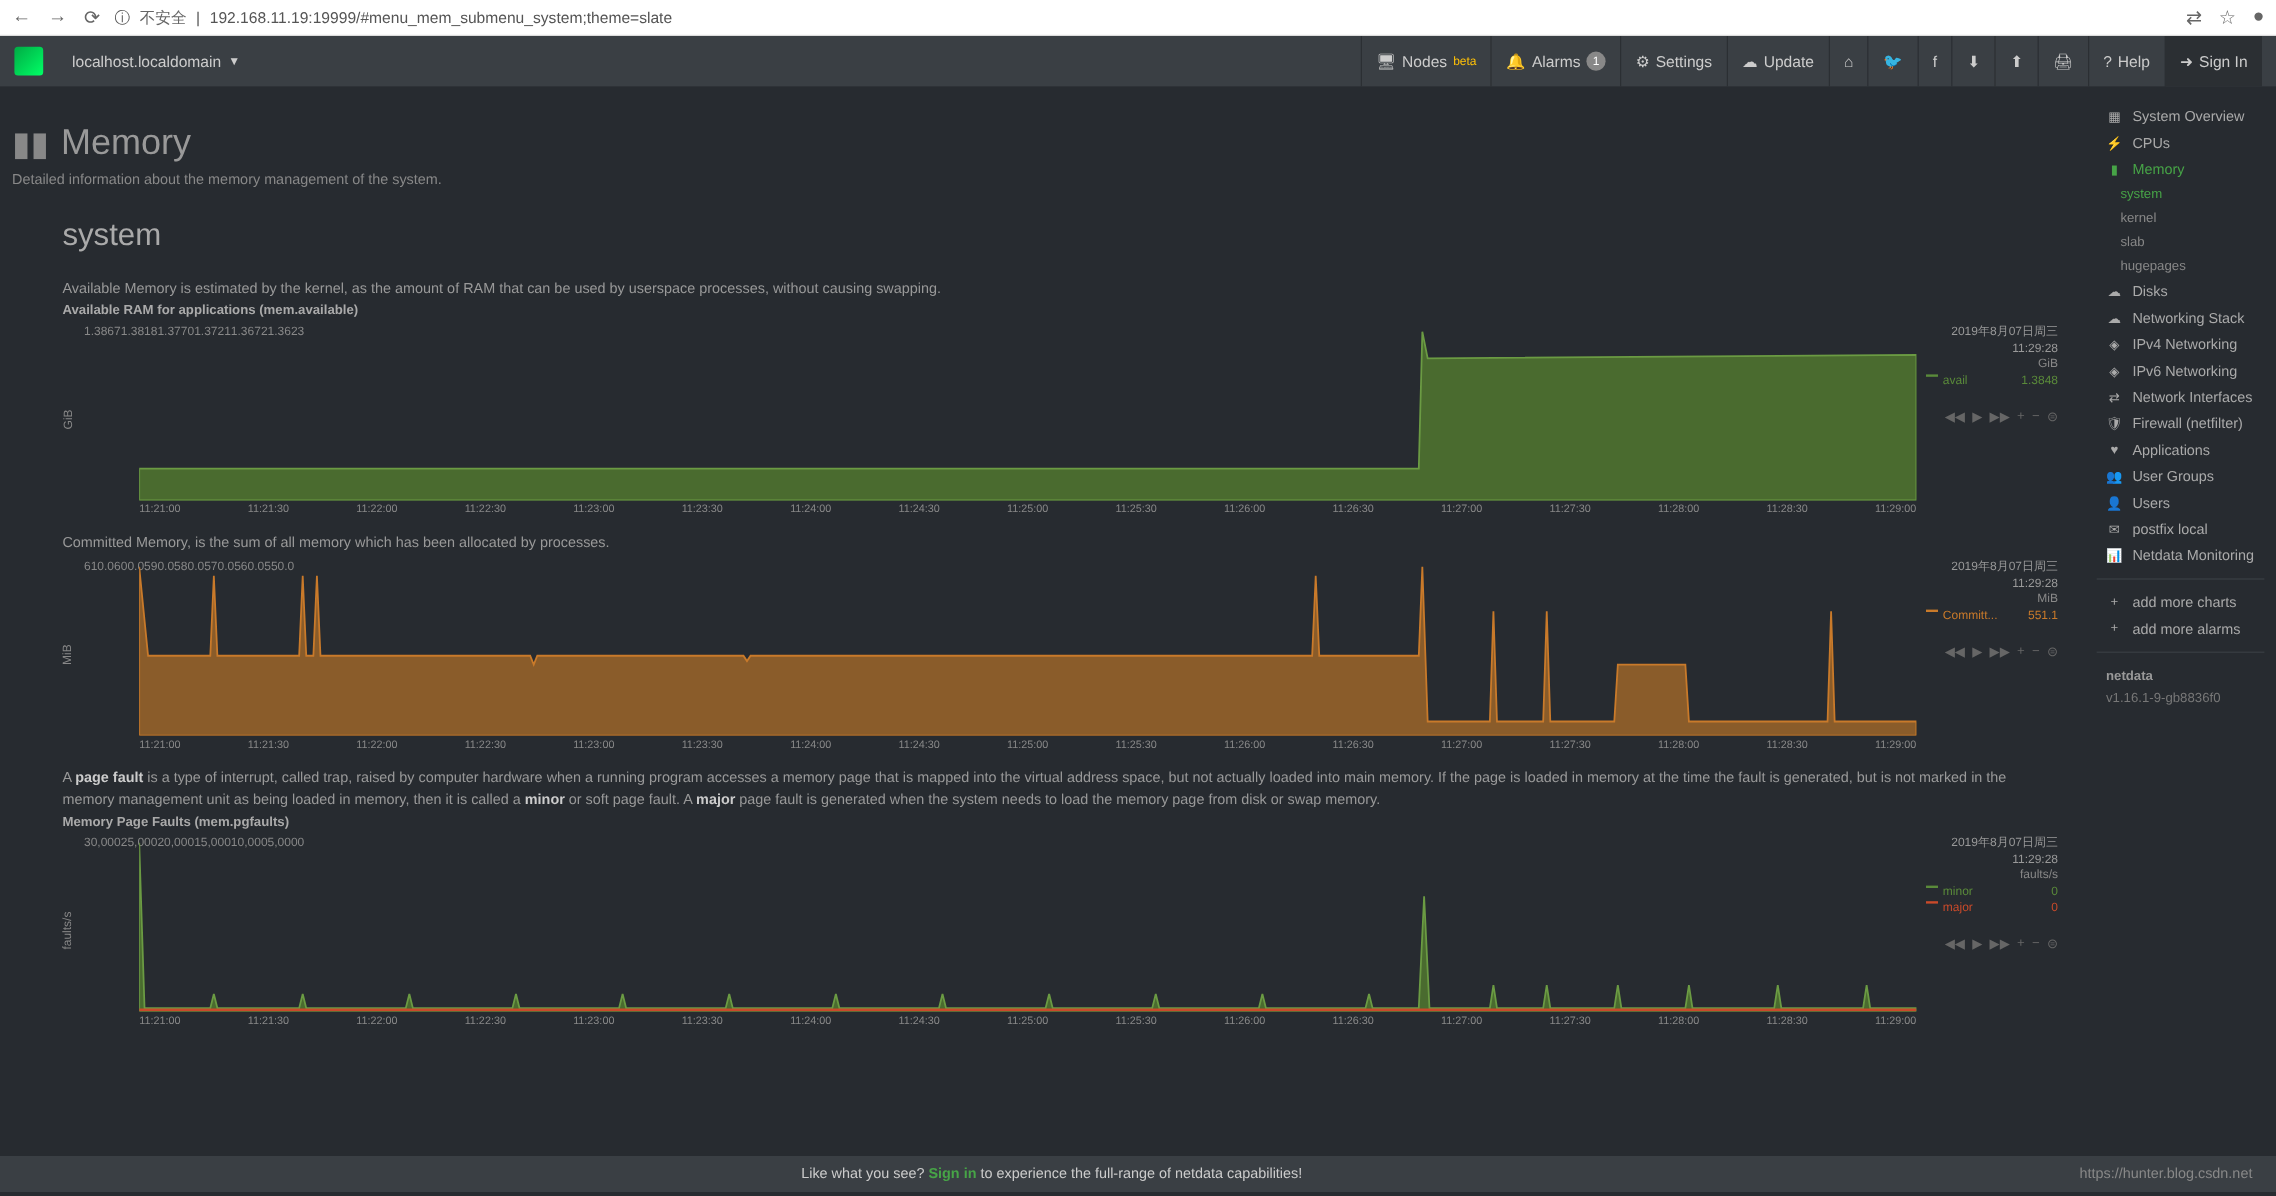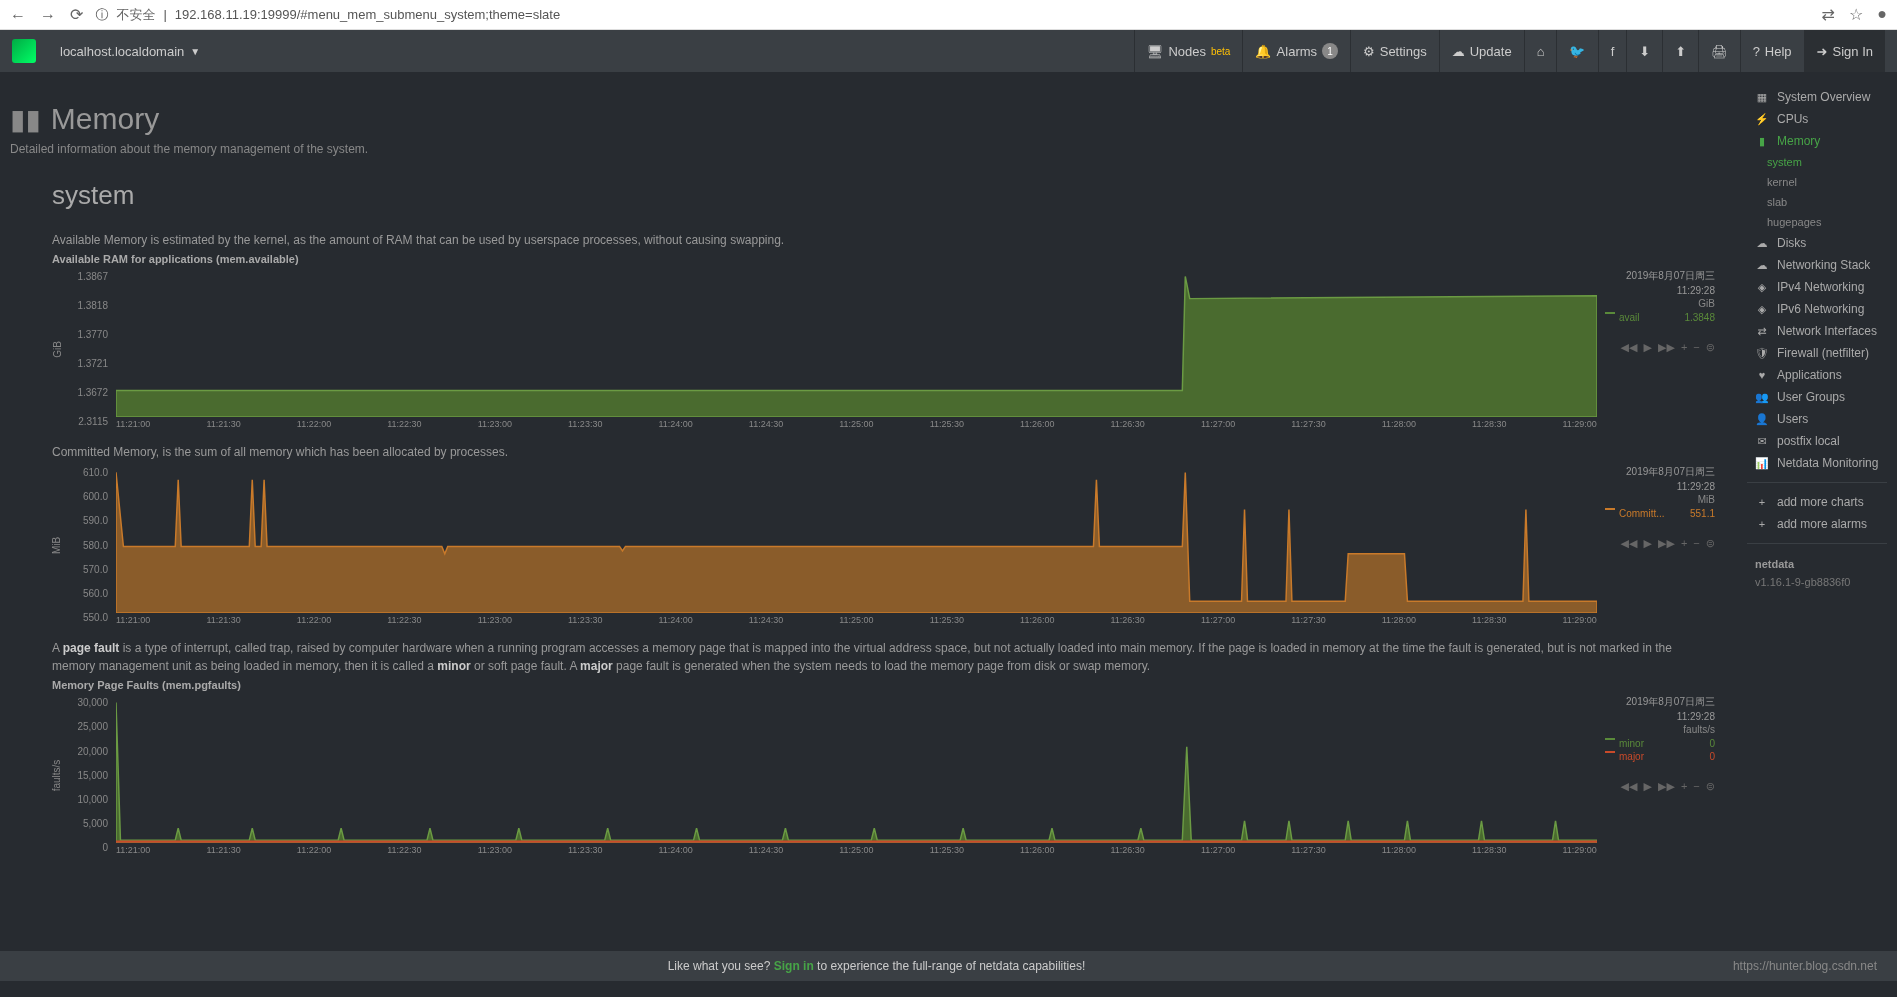--- a/index.html
+++ b/index.html
@@ -36,33 +36,33 @@
 .pgtitle h1{font-size:30px;font-weight:normal;color:#999}
 .subtitle{font-size:12px;color:#888;margin-bottom:24px}
 .section-title{font-size:26px;color:#aaa;margin:10px 0 20px 42px;font-weight:normal}
 .chart-block{margin:0 12px 14px 42px}
 .chart-desc{font-size:12px;color:#999;margin-bottom:4px;line-height:1.5}
 .chart-desc b{color:#ccc}
 .chart-title{font-size:11px;color:#aaa;font-weight:bold;margin-bottom:4px}
 .chart-area{display:flex;gap:8px}
 .chart-yaxis{width:10px;display:flex;align-items:center;justify-content:center}
 .chart-yaxis span{transform:rotate(-90deg);font-size:10px;color:#888;white-space:nowrap}
-.chart-ylabels{width:38px;display:flex;flex-direction:column;justify-content:space-between;font-size:10px;color:#888;text-align:right;padding:2px 0}
+.chart-ylabels{width:38px;display:flex;flex-direction:row;justify-content:space-between;font-size:10px;color:#888;text-align:right;padding:2px 0}
 .chart-plot{flex:1;position:relative}
 .chart-svg{width:100%;display:block}
 .chart-xlabels{display:flex;justify-content:space-between;font-size:9px;color:#888;margin-top:2px}
 .chart-legend{width:110px;font-size:10px;color:#aaa}
 .chart-legend .timestamp{text-align:right;color:#999;margin-bottom:2px}
 .chart-legend .unit{text-align:right;color:#888;margin-bottom:3px}
 .chart-legend .lrow{display:flex;justify-content:space-between;align-items:center;margin:2px 0}
 .chart-legend .lname{display:flex;align-items:flex-start;gap:4px}
 .chart-legend .ldash{width:10px;height:2px}
 .chart-controls{display:flex;gap:6px;justify-content:flex-end;margin-top:18px;color:#666;font-size:11px}
 .chart-controls span{cursor:pointer}
-.footer{position:fixed;bottom:16px;left:0;right:0;height:30px;background:#3a3f44;display:flex;align-items:center;padding:0 20px;font-size:12px;color:#ccc}
+.footer{position:fixed;bottom:4px;left:0;right:0;height:30px;background:#3a3f44;display:flex;align-items:center;padding:0 20px;font-size:12px;color:#ccc}
 .footer .fcenter{flex:1;text-align:center}
 .footer .signin-link{color:#47a447;font-weight:bold}
 .footer .url{color:#888}
 .c-green{color:#5a8a3a}
 .c-orange{color:#c97a2a}
 .c-red{color:#c94a2a}
 </style>
 </head>
 <body>
 
@@ -153,21 +153,21 @@
       <div class="chart-area">
         <div class="chart-yaxis">
             <span>GiB</span>
           </div>
         <div class="chart-ylabels" id="yl1">
             <div>1.3867</div>
             <div>1.3818</div>
             <div>1.3770</div>
             <div>1.3721</div>
             <div>1.3672</div>
-            <div>2.3115</div>
+            <div>1.3623</div>
           </div>
         <div class="chart-plot">
           <svg class="chart-svg" viewBox="0 0 1000 100" preserveAspectRatio="none">
             <path d="M0,82 L720,82 L722,5 L725,20 L1000,18 L1000,100 L0,100 Z" fill="#4a6b2f" stroke="#6b9b43" stroke-width="1"></path>
           </svg>
           <div class="chart-xlabels" id="xl1">
               <span>11:21:00</span>
               <span>11:21:30</span>
               <span>11:22:00</span>
               <span>11:22:30</span>

